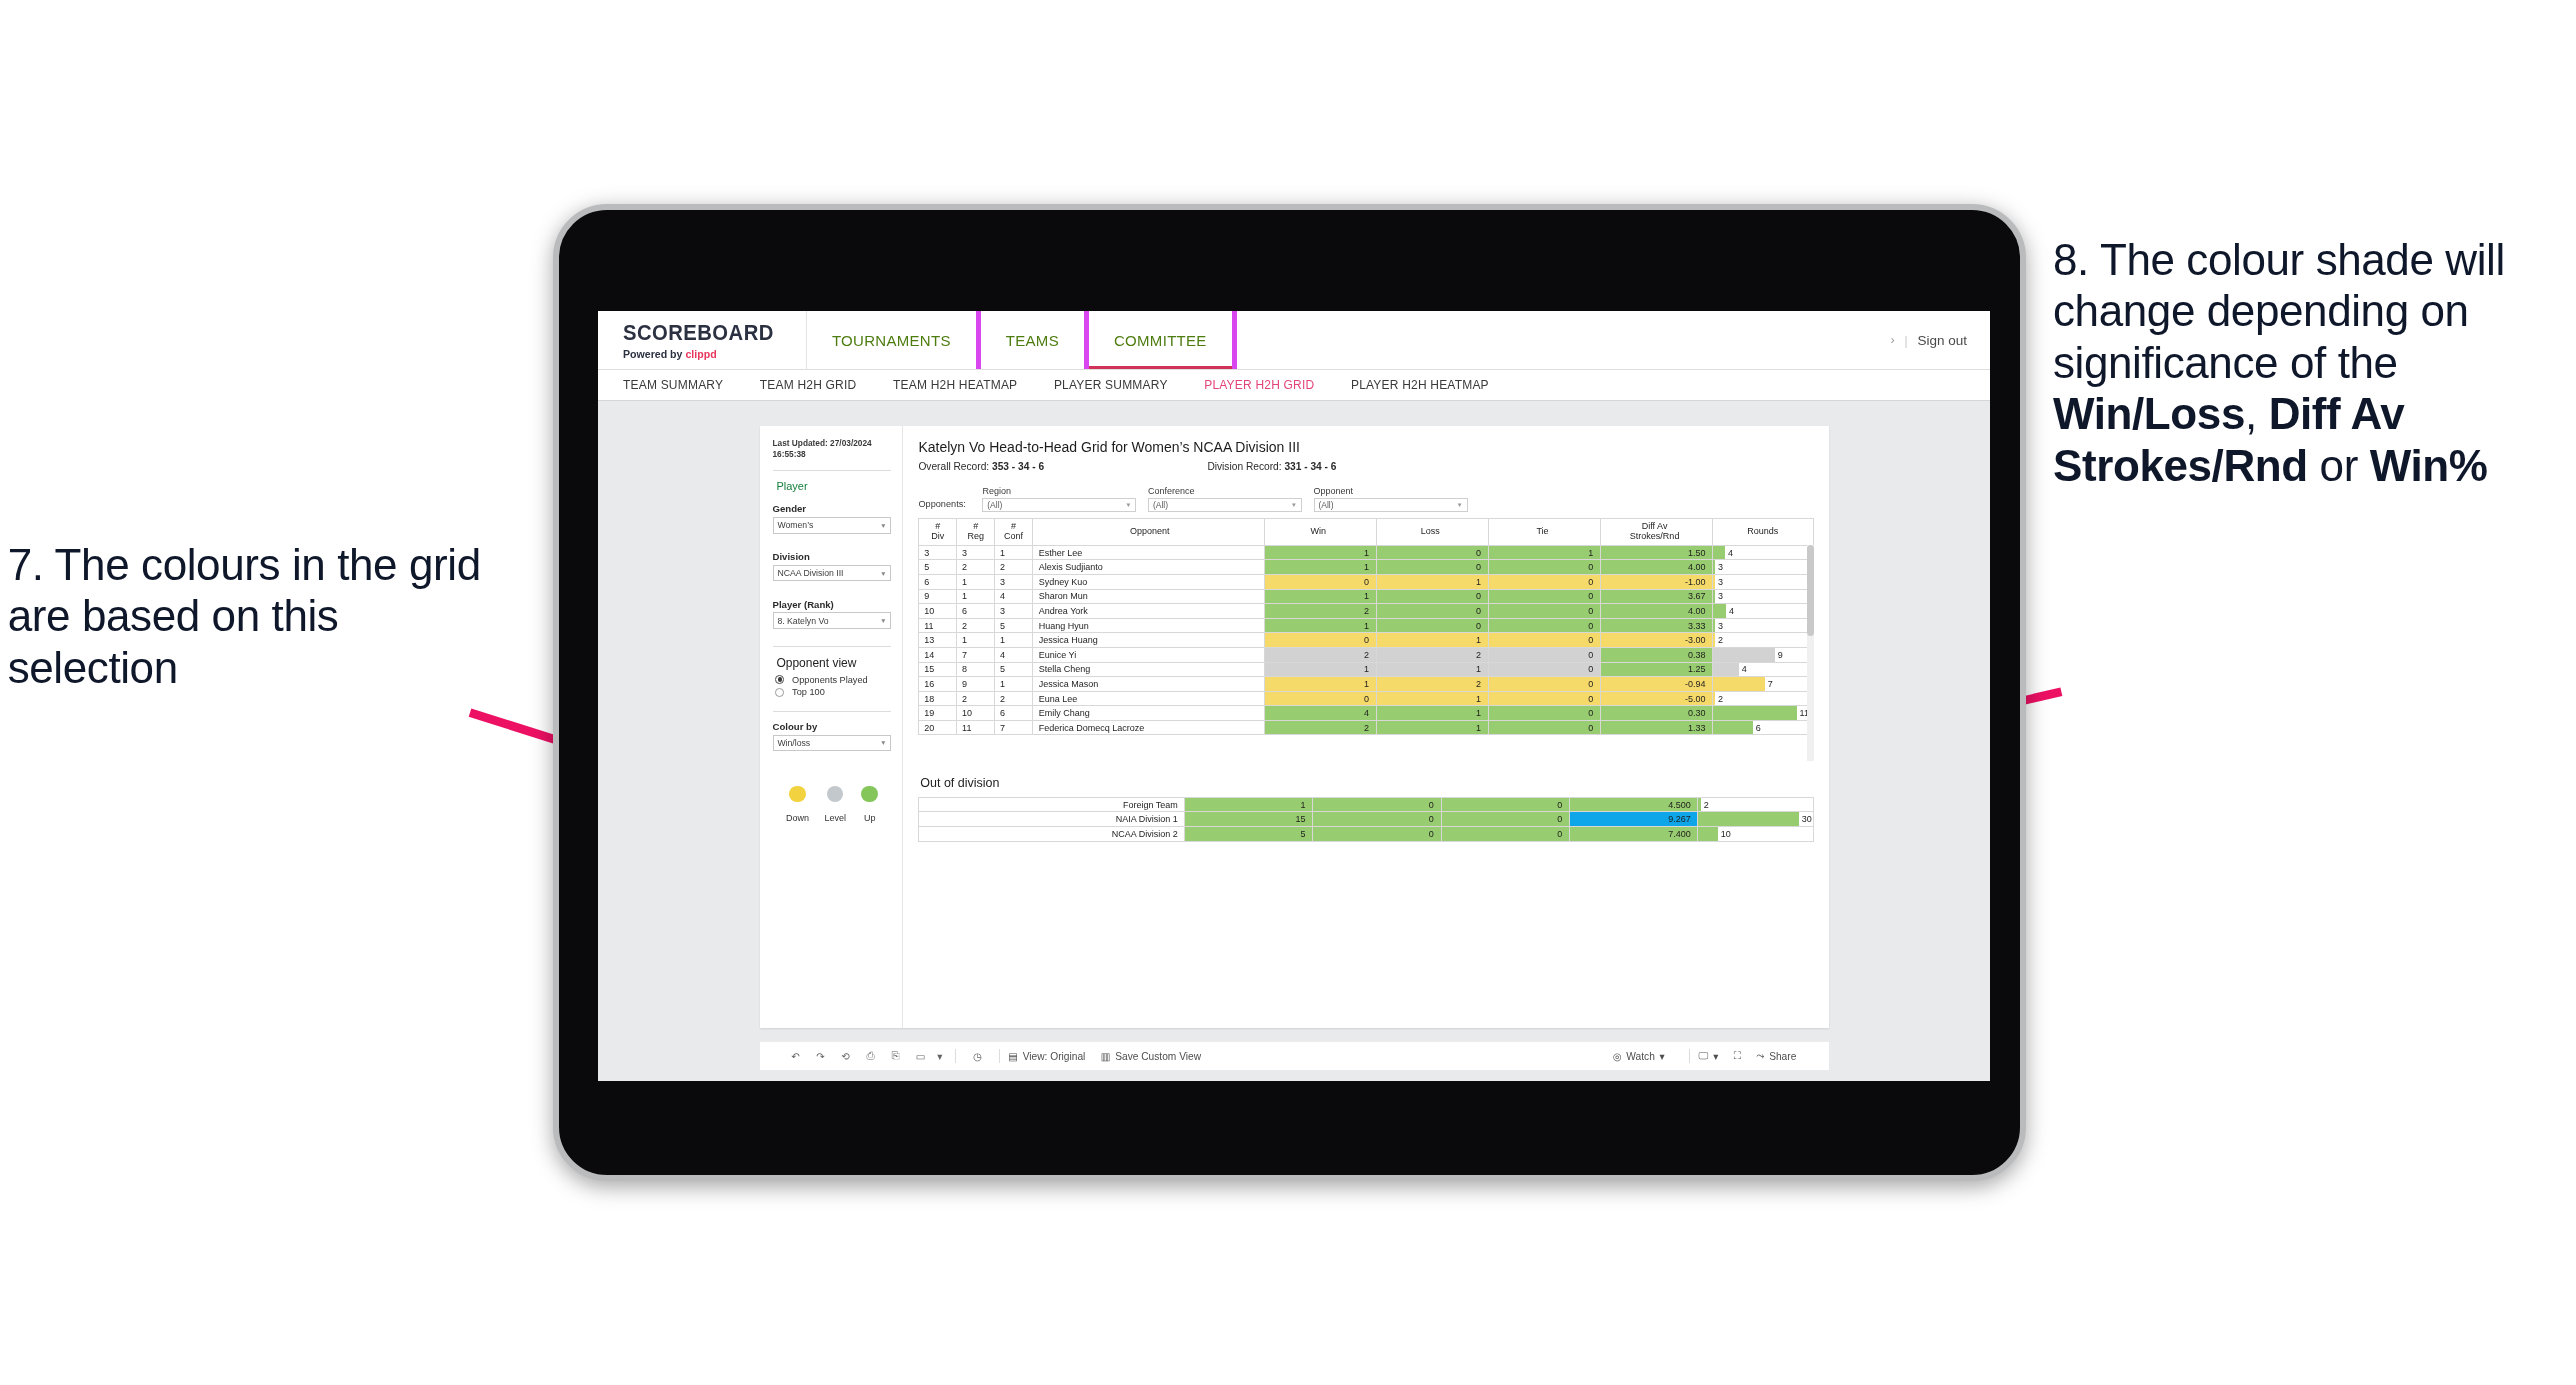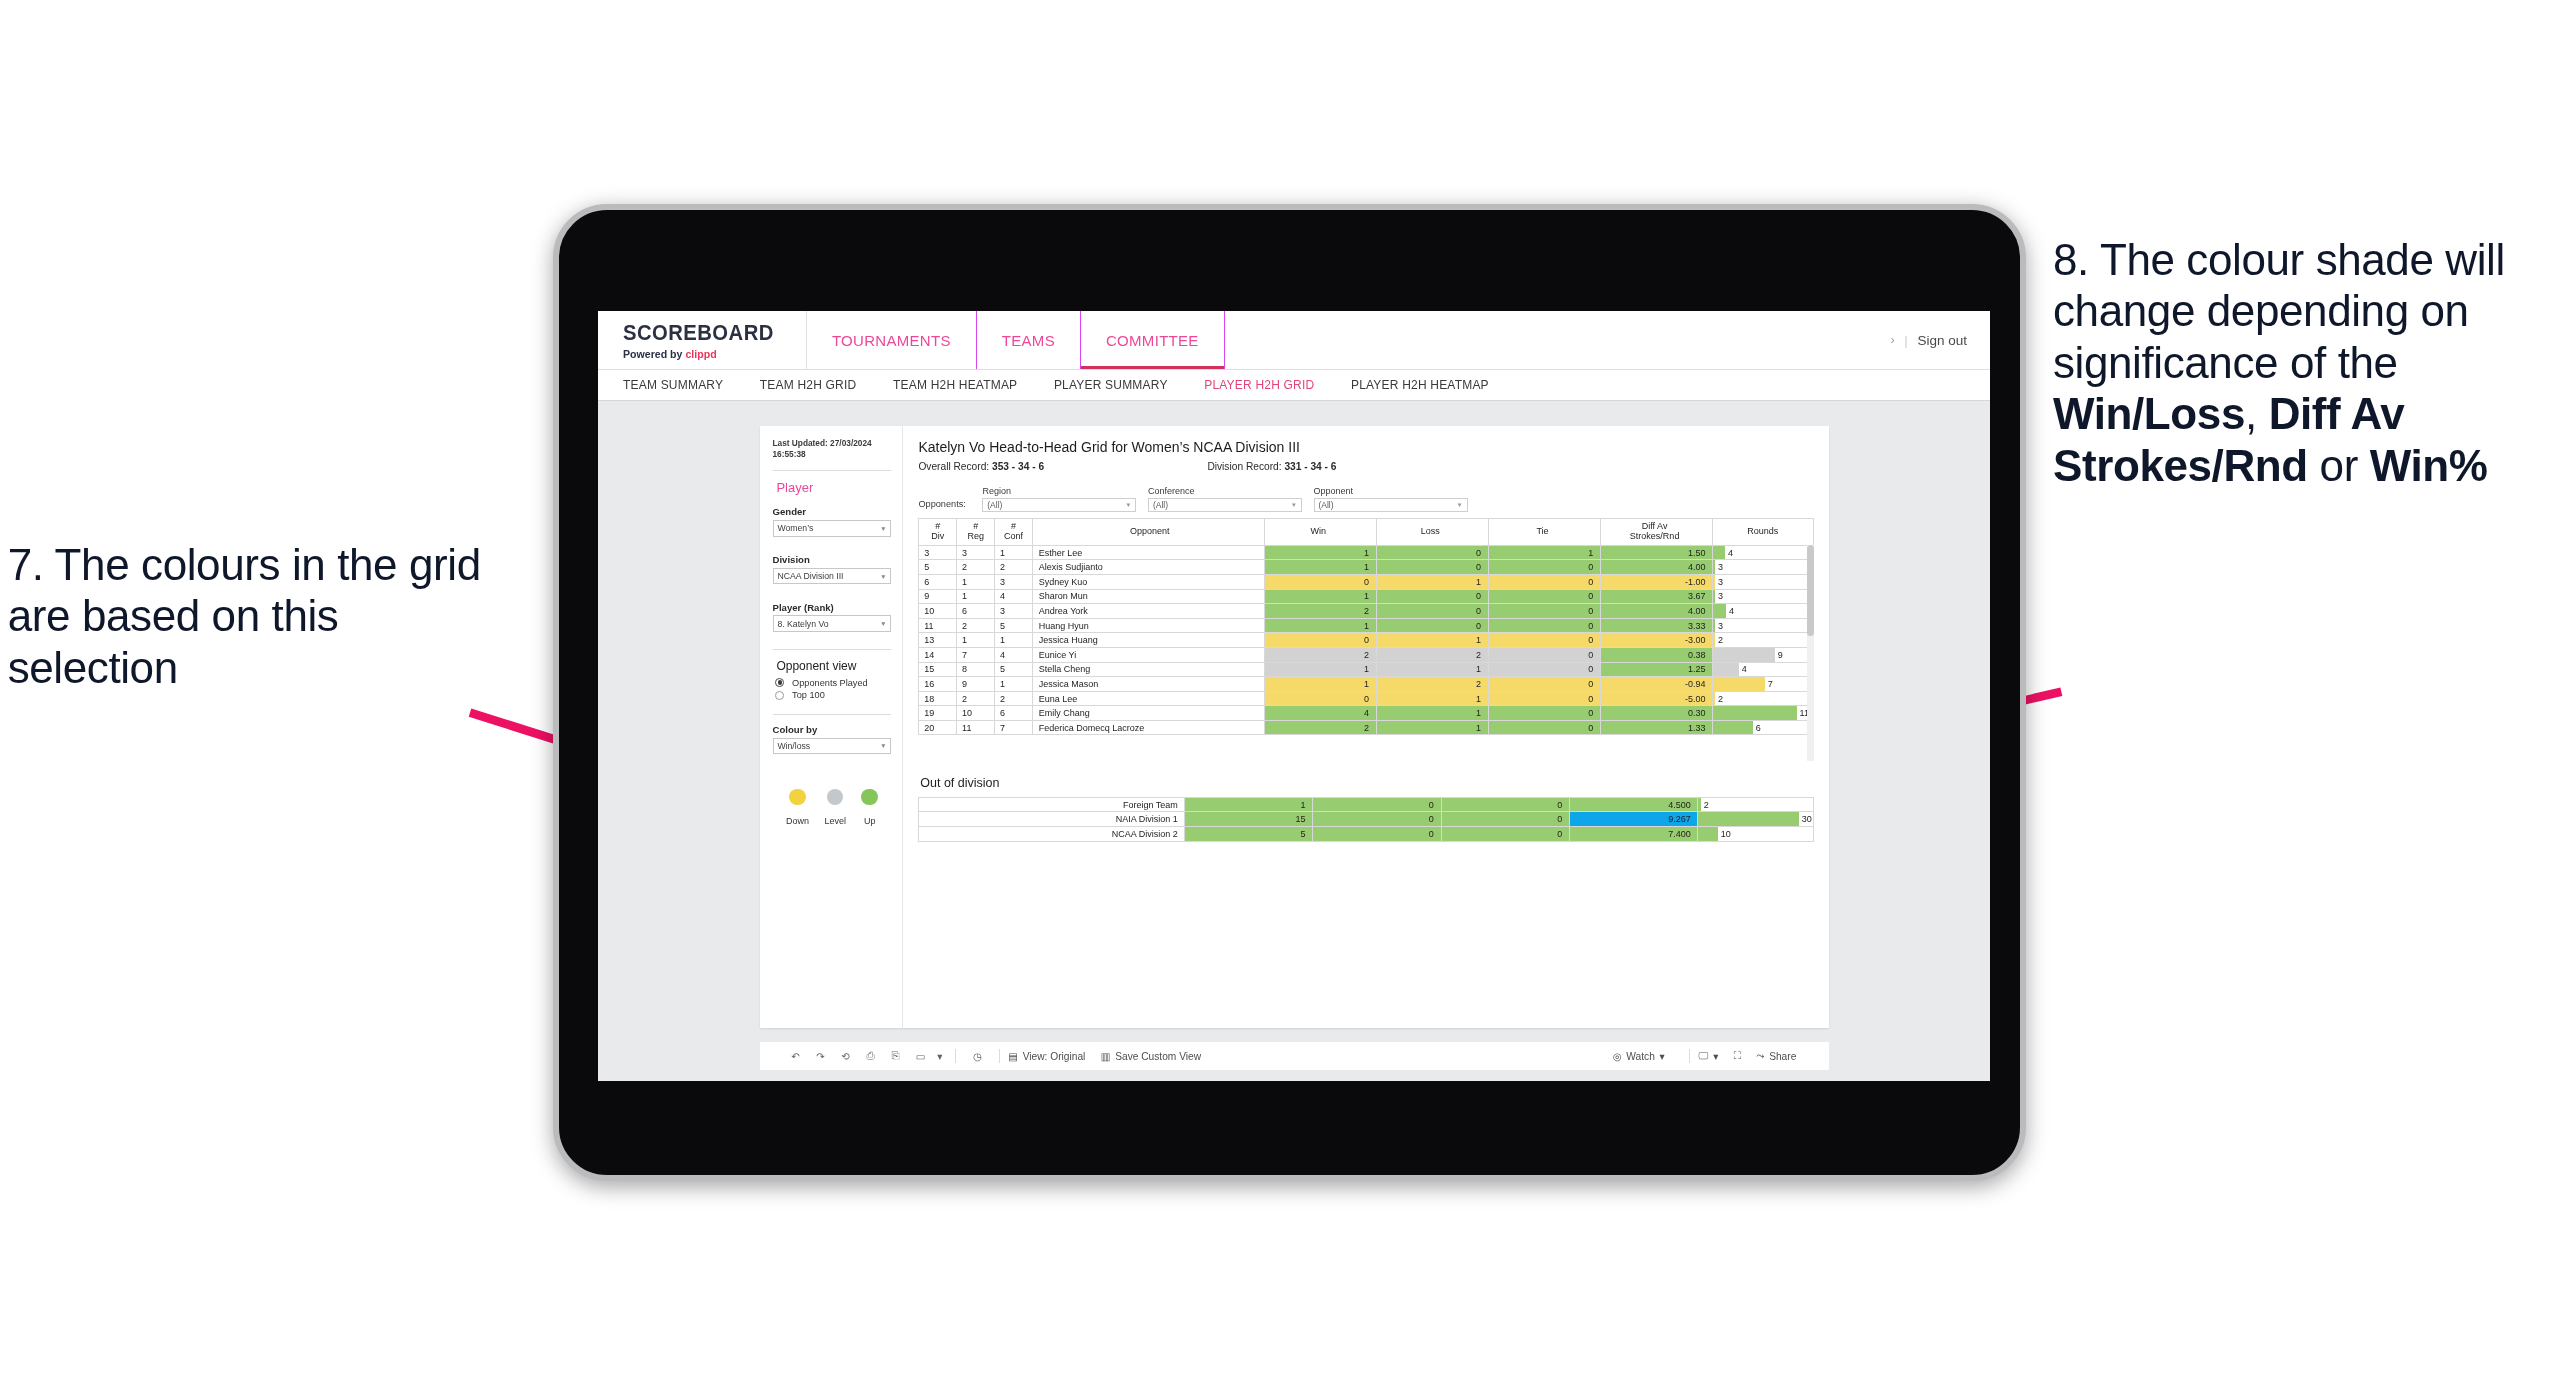--- a/index.html
+++ b/index.html
@@ -57,22 +57,22 @@
     font-size: 22px; font-weight: bold; letter-spacing: 0.5px;
     color:#2c3142; font-family:"Liberation Sans", sans-serif;
     transform: scaleX(0.92); transform-origin: left center;
   }
   .brand-sub { font-size: 10.6px; color:#2c3142; margin-top:1.9px; font-weight:bold;}
   .brand-sub em { color:#e8365d; font-style: normal; }
 
   .mainnav { display:flex; align-items:stretch; }
   .mainnav a {
     display:flex; align-items:center; padding: 0 25px;
-    font-size: 15px; color:#ec4899; text-decoration:none;
-    letter-spacing:0.3px; border-right:1px solid #d946ef;
+    font-size: 15px; color:#4d7c0f; text-decoration:none;
+    letter-spacing:0.3px; border-right:5px solid #d946ef;
     position: relative;
   }
   .mainnav a.active::after{
     content:""; position:absolute; left:0; right:0; bottom:0;
     height:2.9px; background:#d2325a;
   }
   .topright {
     margin-left:auto; display:flex; align-items:center; gap:9.6px;
     padding-right:23px; font-size:13.5px; color:#4a4a4a;
   }
@@ -101,21 +101,21 @@
     position:absolute; left:162px; top:24px;
     width: 1069px; height: 602px;
     background:#fff; display:flex;
     box-shadow: 0 1px 1.9px rgba(0,0,0,.10);
   }
 
   
   .side { width: 143px; padding: 11.6px 10.6px 0 12.5px; border-right:1px solid #e6e6e6;}
   .updated { font-size: 8.3px; color:#3b3b3b; line-height:1.32; font-weight:bold;}
   .hr { height:1px; background:#dcdcdc; margin: 10.6px 0 8.7px; }
-  .side-h { font-size: 13px; color:#ec4899; margin: 1.9px 0 11.6px 3.9px; }
+  .side-h { font-size: 11px; color:#15803d; margin: 1.9px 0 11.6px 3.9px; }
   .fld-label { font-size: 9.6px; font-weight:bold; color:#2b2b2b; margin-bottom:2.9px; }
   .sel {
     height: 16.4px; border:1px solid #c8c8c8; background:#fff;
     display:flex; align-items:center; padding: 0 3.9px;
     font-size: 8.7px; color:#3d3d3d; margin-bottom: 17.3px;
     position:relative;
   }
   .sel .car { margin-left:auto; font-size:6.7px; color:#8a8a8a; }
   .grp-h { font-size: 12px; color:#222; margin: 3.9px 0 4.8px 3.9px; }
   .radio { display:flex; align-items:center; gap:8px; margin: 0 0 2.9px 2.9px; font-size:9.2px; color:#343434;}

